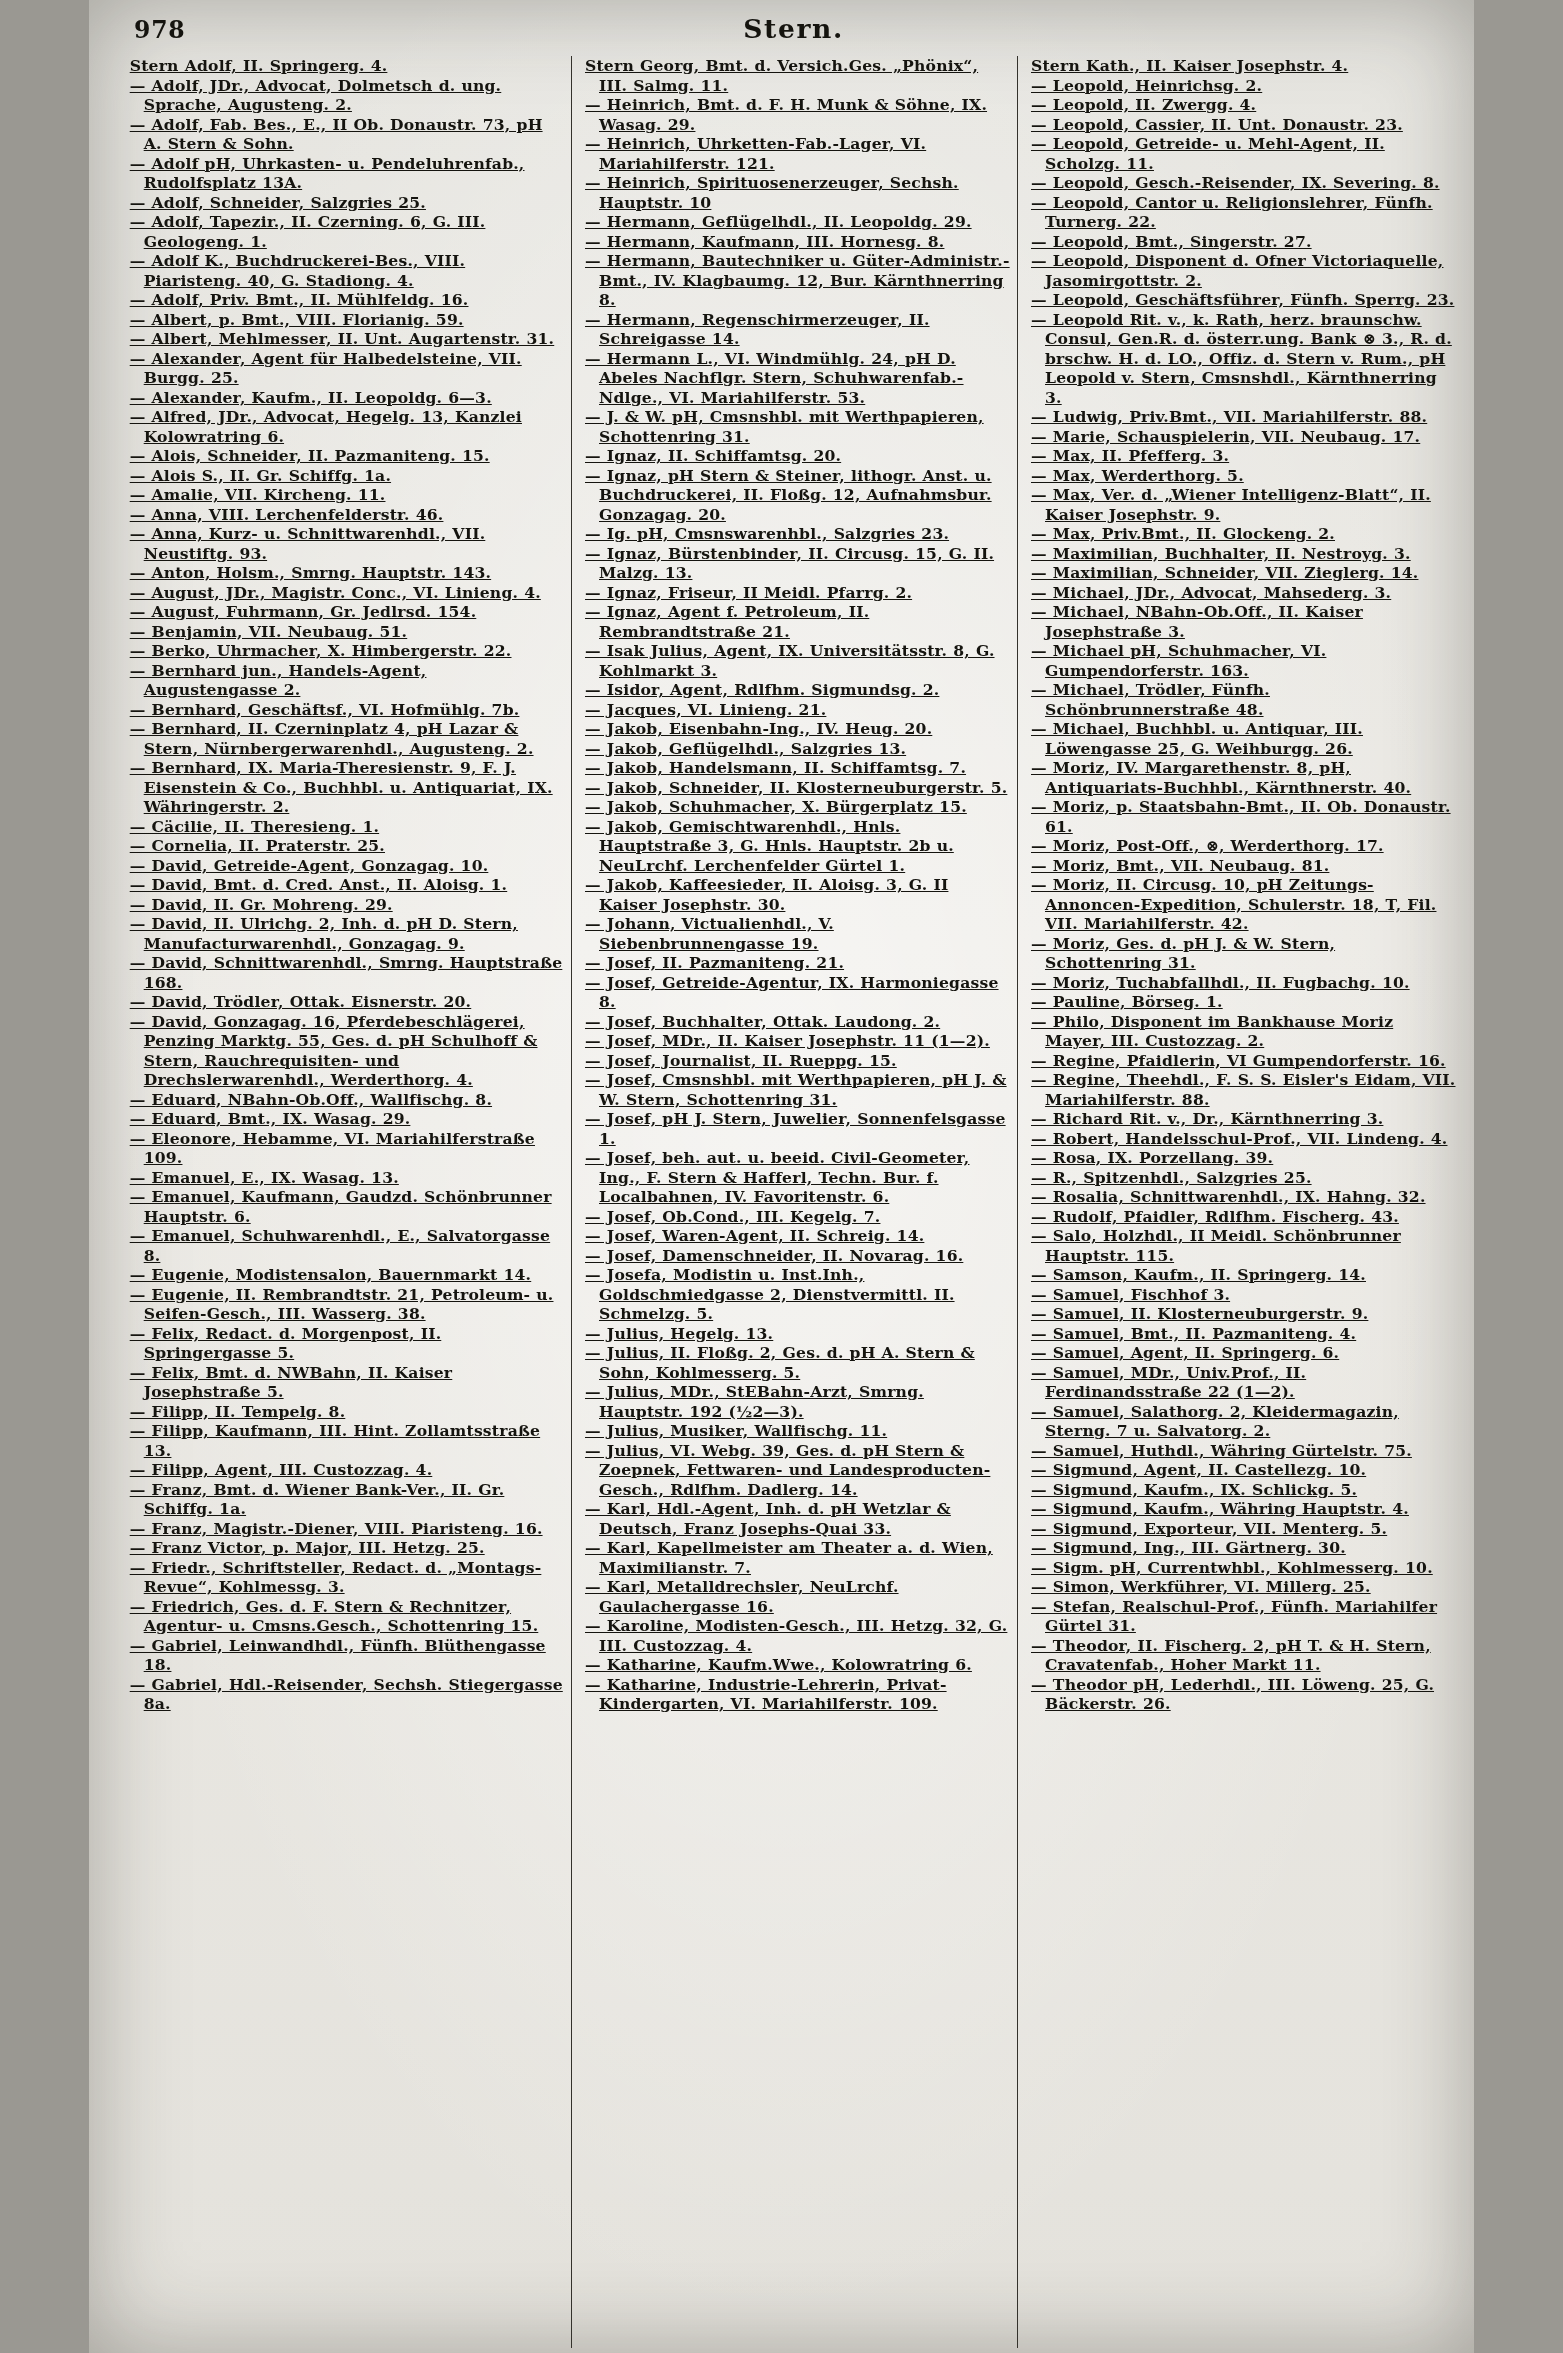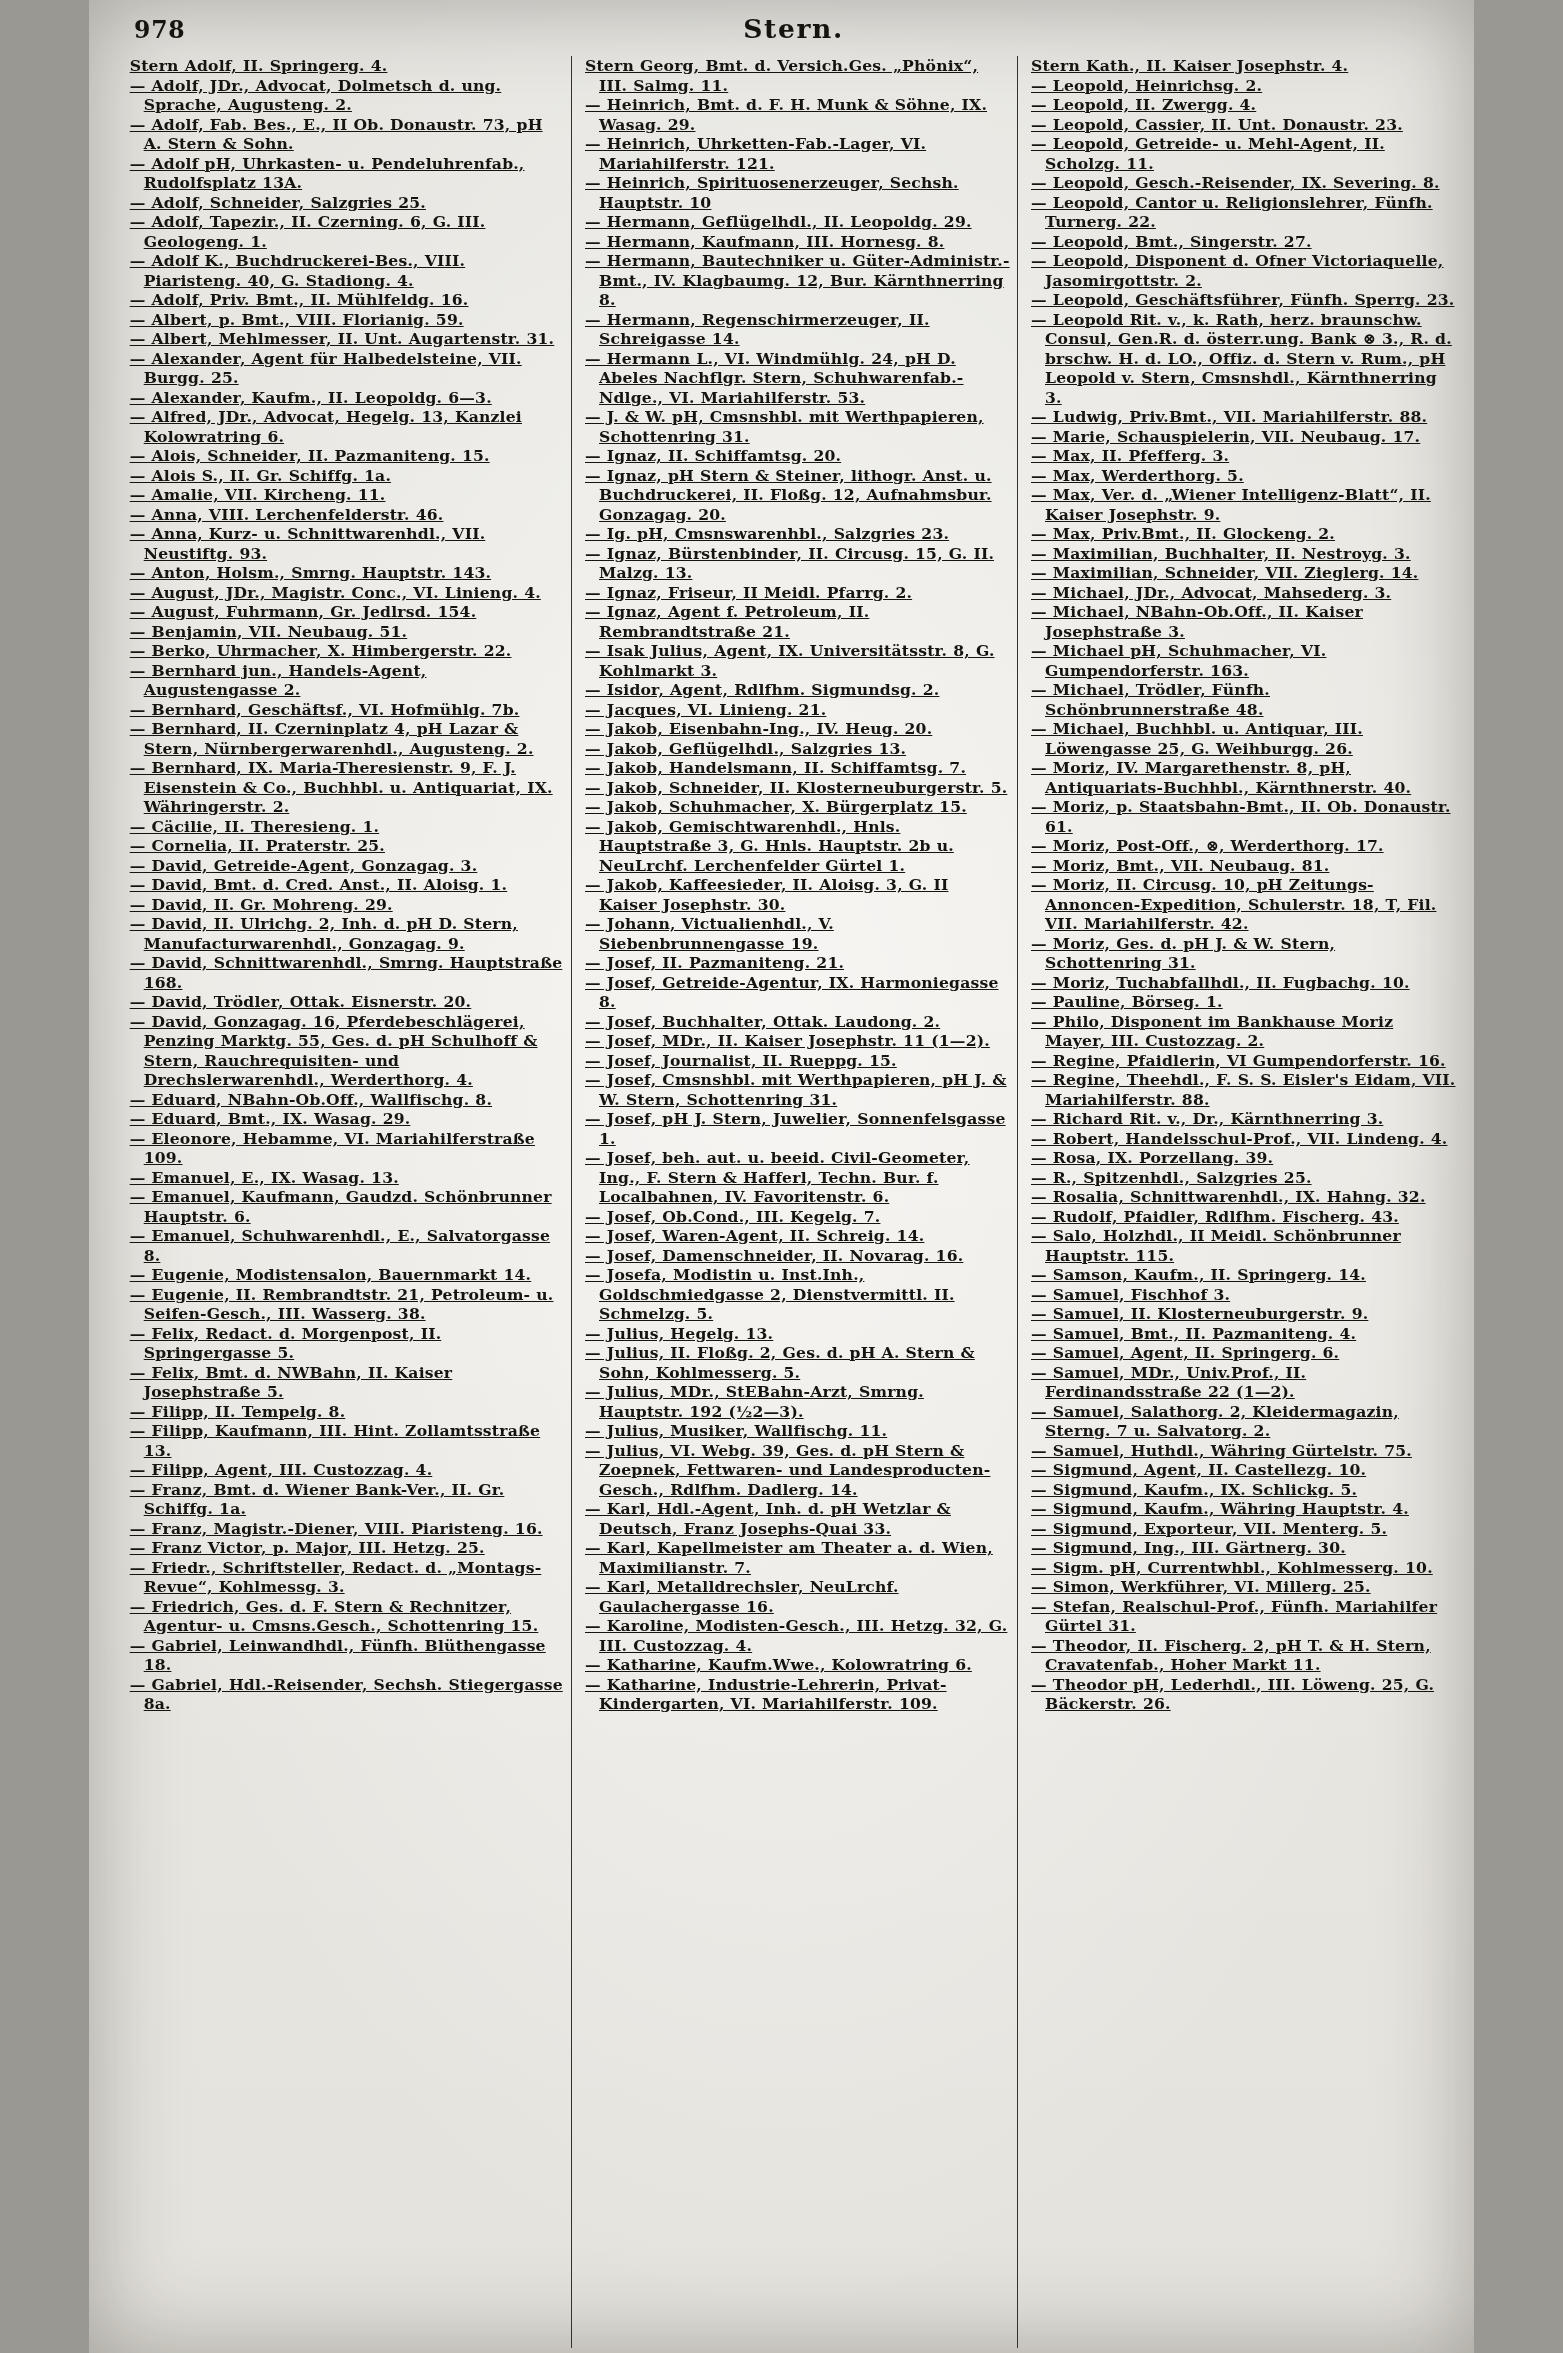--- a/index.html
+++ b/index.html
@@ -109,21 +109,21 @@
         <div class="entry">— August, JDr., Magistr. Conc., VI. Linieng. 4.</div>
         <div class="entry">— August, Fuhrmann, Gr. Jedlrsd. 154.</div>
         <div class="entry">— Benjamin, VII. Neubaug. 51.</div>
         <div class="entry">— Berko, Uhrmacher, X. Himbergerstr. 22.</div>
         <div class="entry">— Bernhard jun., Handels-Agent, Augustengasse 2.</div>
         <div class="entry">— Bernhard, Geschäftsf., VI. Hofmühlg. 7b.</div>
         <div class="entry">— Bernhard, II. Czerninplatz 4, pH Lazar &amp; Stern, Nürnbergerwarenhdl., Augusteng. 2.</div>
         <div class="entry">— Bernhard, IX. Maria-Theresienstr. 9, F. J. Eisenstein &amp; Co., Buchhbl. u. Antiquariat, IX. Währingerstr. 2.</div>
         <div class="entry">— Cäcilie, II. Theresieng. 1.</div>
         <div class="entry">— Cornelia, II. Praterstr. 25.</div>
-        <div class="entry">— David, Getreide-Agent, Gonzagag. 3.</div>
+        <div class="entry">— David, Getreide-Agent, Gonzagag. 10.</div>
         <div class="entry">— David, Bmt. d. Cred. Anst., II. Aloisg. 1.</div>
         <div class="entry">— David, II. Gr. Mohreng. 29.</div>
         <div class="entry">— David, II. Ulrichg. 2, Inh. d. pH D. Stern, Manufacturwarenhdl., Gonzagag. 9.</div>
         <div class="entry">— David, Schnittwarenhdl., Smrng. Hauptstraße 168.</div>
         <div class="entry">— David, Trödler, Ottak. Eisnerstr. 20.</div>
         <div class="entry">— David, Gonzagag. 16, Pferdebeschlägerei, Penzing Marktg. 55, Ges. d. pH Schulhoff &amp; Stern, Rauchrequisiten- und Drechslerwarenhdl., Werderthorg. 4.</div>
         <div class="entry">— Eduard, NBahn-Ob.Off., Wallfischg. 8.</div>
         <div class="entry">— Eduard, Bmt., IX. Wasag. 29.</div>
         <div class="entry">— Eleonore, Hebamme, VI. Mariahilferstraße 109.</div>
         <div class="entry">— Emanuel, E., IX. Wasag. 13.</div>

